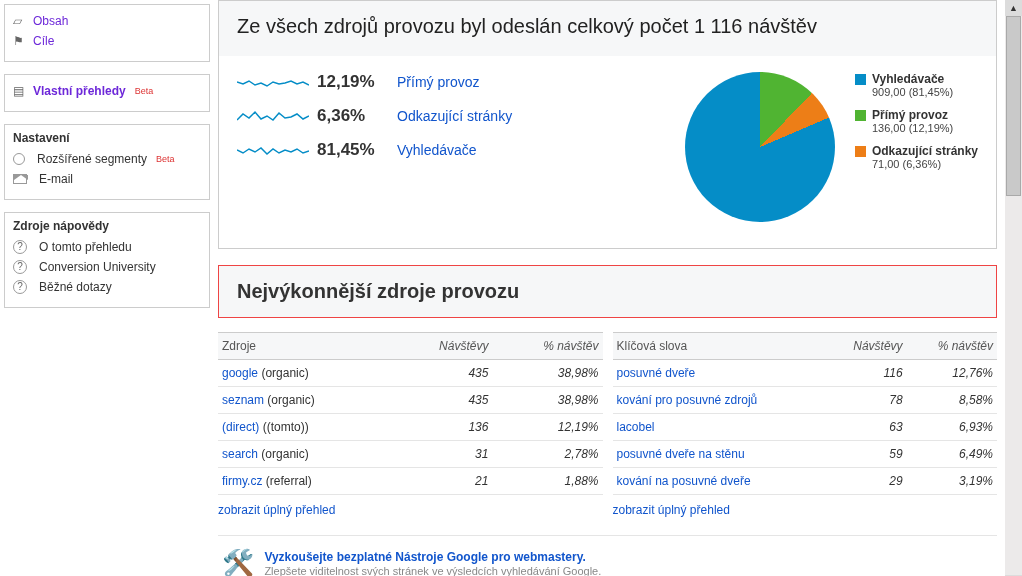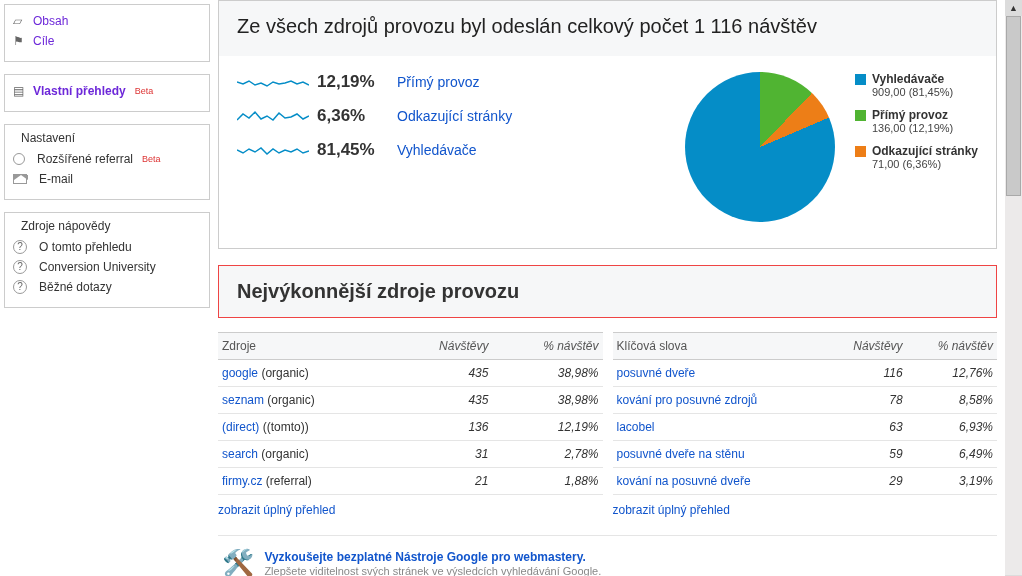--- a/index.html
+++ b/index.html
@@ -18,21 +18,21 @@
   .scrollbar .thumb { position:absolute; left:1px; right:1px; top:16px; height:180px; background:#c9c9c9; border:1px solid #a9a9a9;}
   .scrollbar .arrow-up, .scrollbar .arrow-down { position:absolute; left:0; right:0; height:16px; background:#dcdcdc; display:flex; align-items:center; justify-content:center; font-size:9px;}
   .scrollbar .arrow-up { top:0;}
   .scrollbar .arrow-down { bottom:0;}
 
   
   .side-box { border:1px solid #ccc; margin-bottom:12px; padding:6px 8px 10px 8px; }
   .side-item { display:flex; align-items:center; gap:6px; padding:3px 0; cursor:pointer; }
   .side-item .icon { width:14px; color:#666; font-size:12px; display:inline-block; }
   .side-item span.label { color:#6d28d9; }
-  .side-title { font-size:12px; font-weight:normal; margin-bottom:4px;margin-left:8px; }
+  .side-title { font-size:12px; font-weight:bold; margin-bottom:4px; }
   .beta { color:#d33; font-size:9px; vertical-align:super; margin-left:3px;}
   .q { display:inline-block; width:14px; height:14px; border:1px solid #999; border-radius:50%; color:#666; font-size:10px; line-height:12px; text-align:center; margin-right:6px;}
   .radio { display:inline-block; width:12px; height:12px; border:1px solid #999; border-radius:50%; margin-right:6px; position:relative;}
   .mail { display:inline-block; width:14px; height:10px; border:1px solid #999; margin-right:6px; position:relative;}
   .mail::after{content:"";position:absolute;left:0;right:0;top:0;border-bottom:5px solid transparent;border-left:7px solid #999;border-right:7px solid #999;}
 
   
   .card { background:#f6f7f8; border:1px solid #ccc; margin-bottom:16px; }
   .card .title { font-size:20px; font-weight:normal; padding:14px 18px 18px 18px; color:#222;}
   .stats-wrap { background:#fff; padding:16px 18px 26px 18px; display:flex; gap:24px;}
@@ -88,21 +88,21 @@
       <span class="icon">▤</span>
       <span class="label" style="font-weight:bold;">Vlastní přehledy</span>
       <span class="beta">Beta</span>
     </div>
   </div>
 
   <div class="side-box">
     <div class="side-title">Nastavení</div>
     <div class="side-item">
       <span class="radio"></span>
-      <span>Rozšířené referral</span>
+      <span>Rozšířené segmenty</span>
       <span class="beta">Beta</span>
     </div>
     <div class="side-item">
       <span class="mail"></span>
       <span>E-mail</span>
     </div>
   </div>
 
   <div class="side-box">
     <div class="side-title">Zdroje nápovědy</div>

